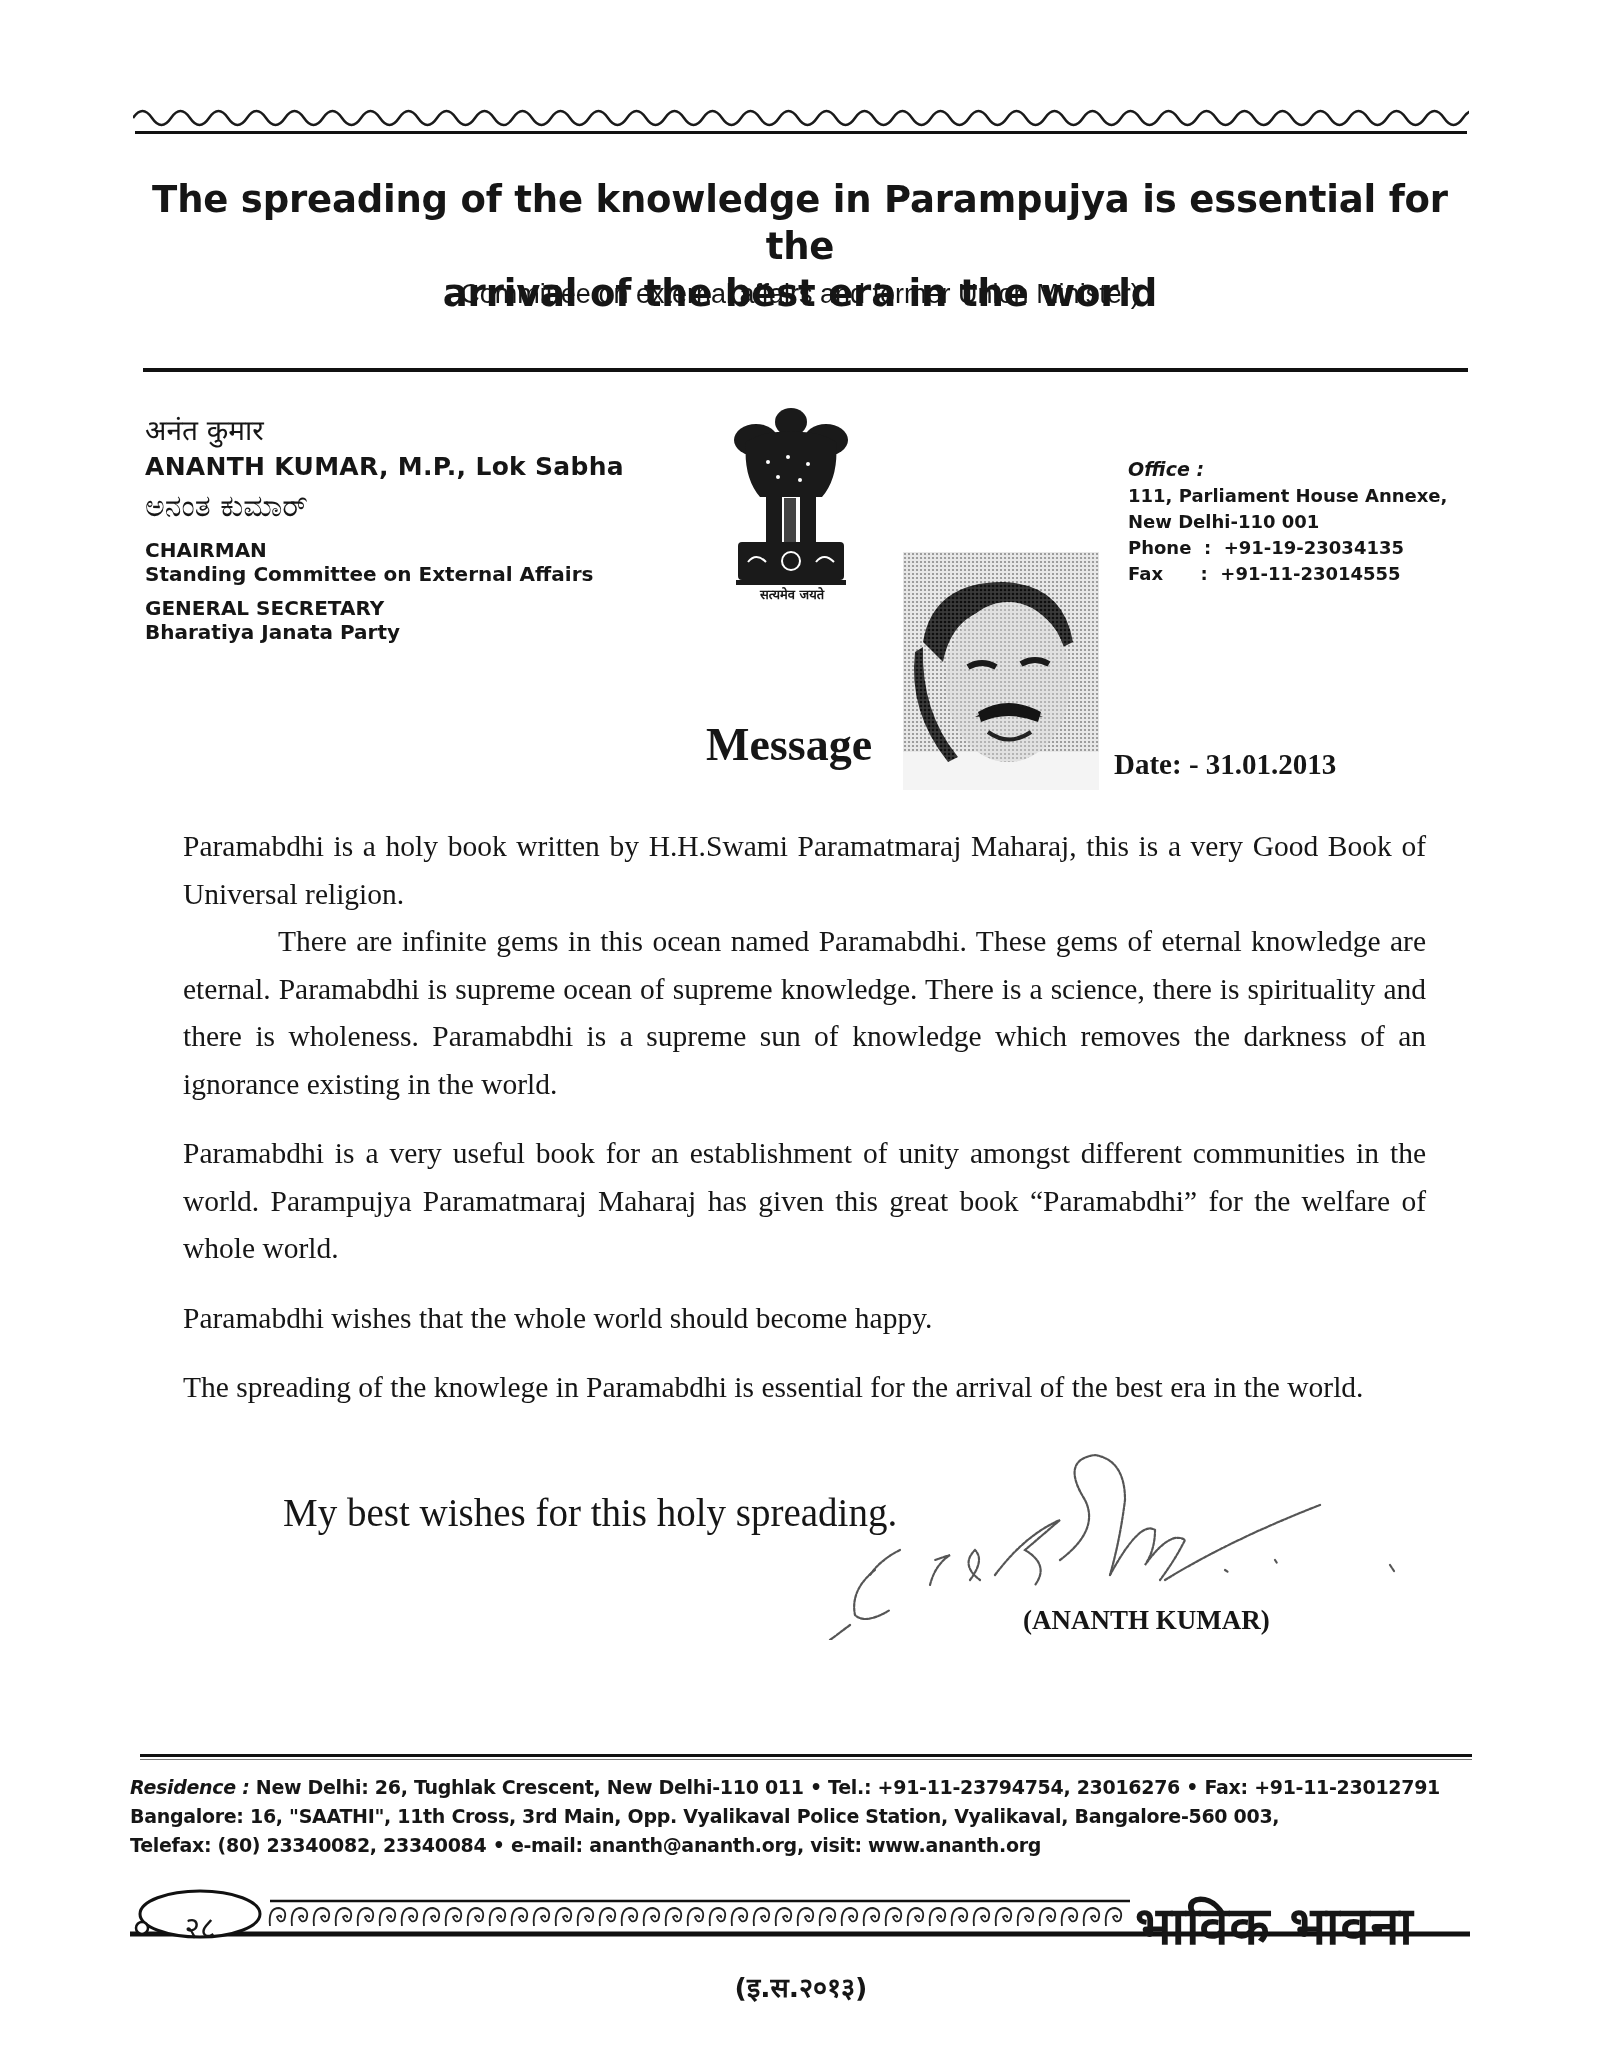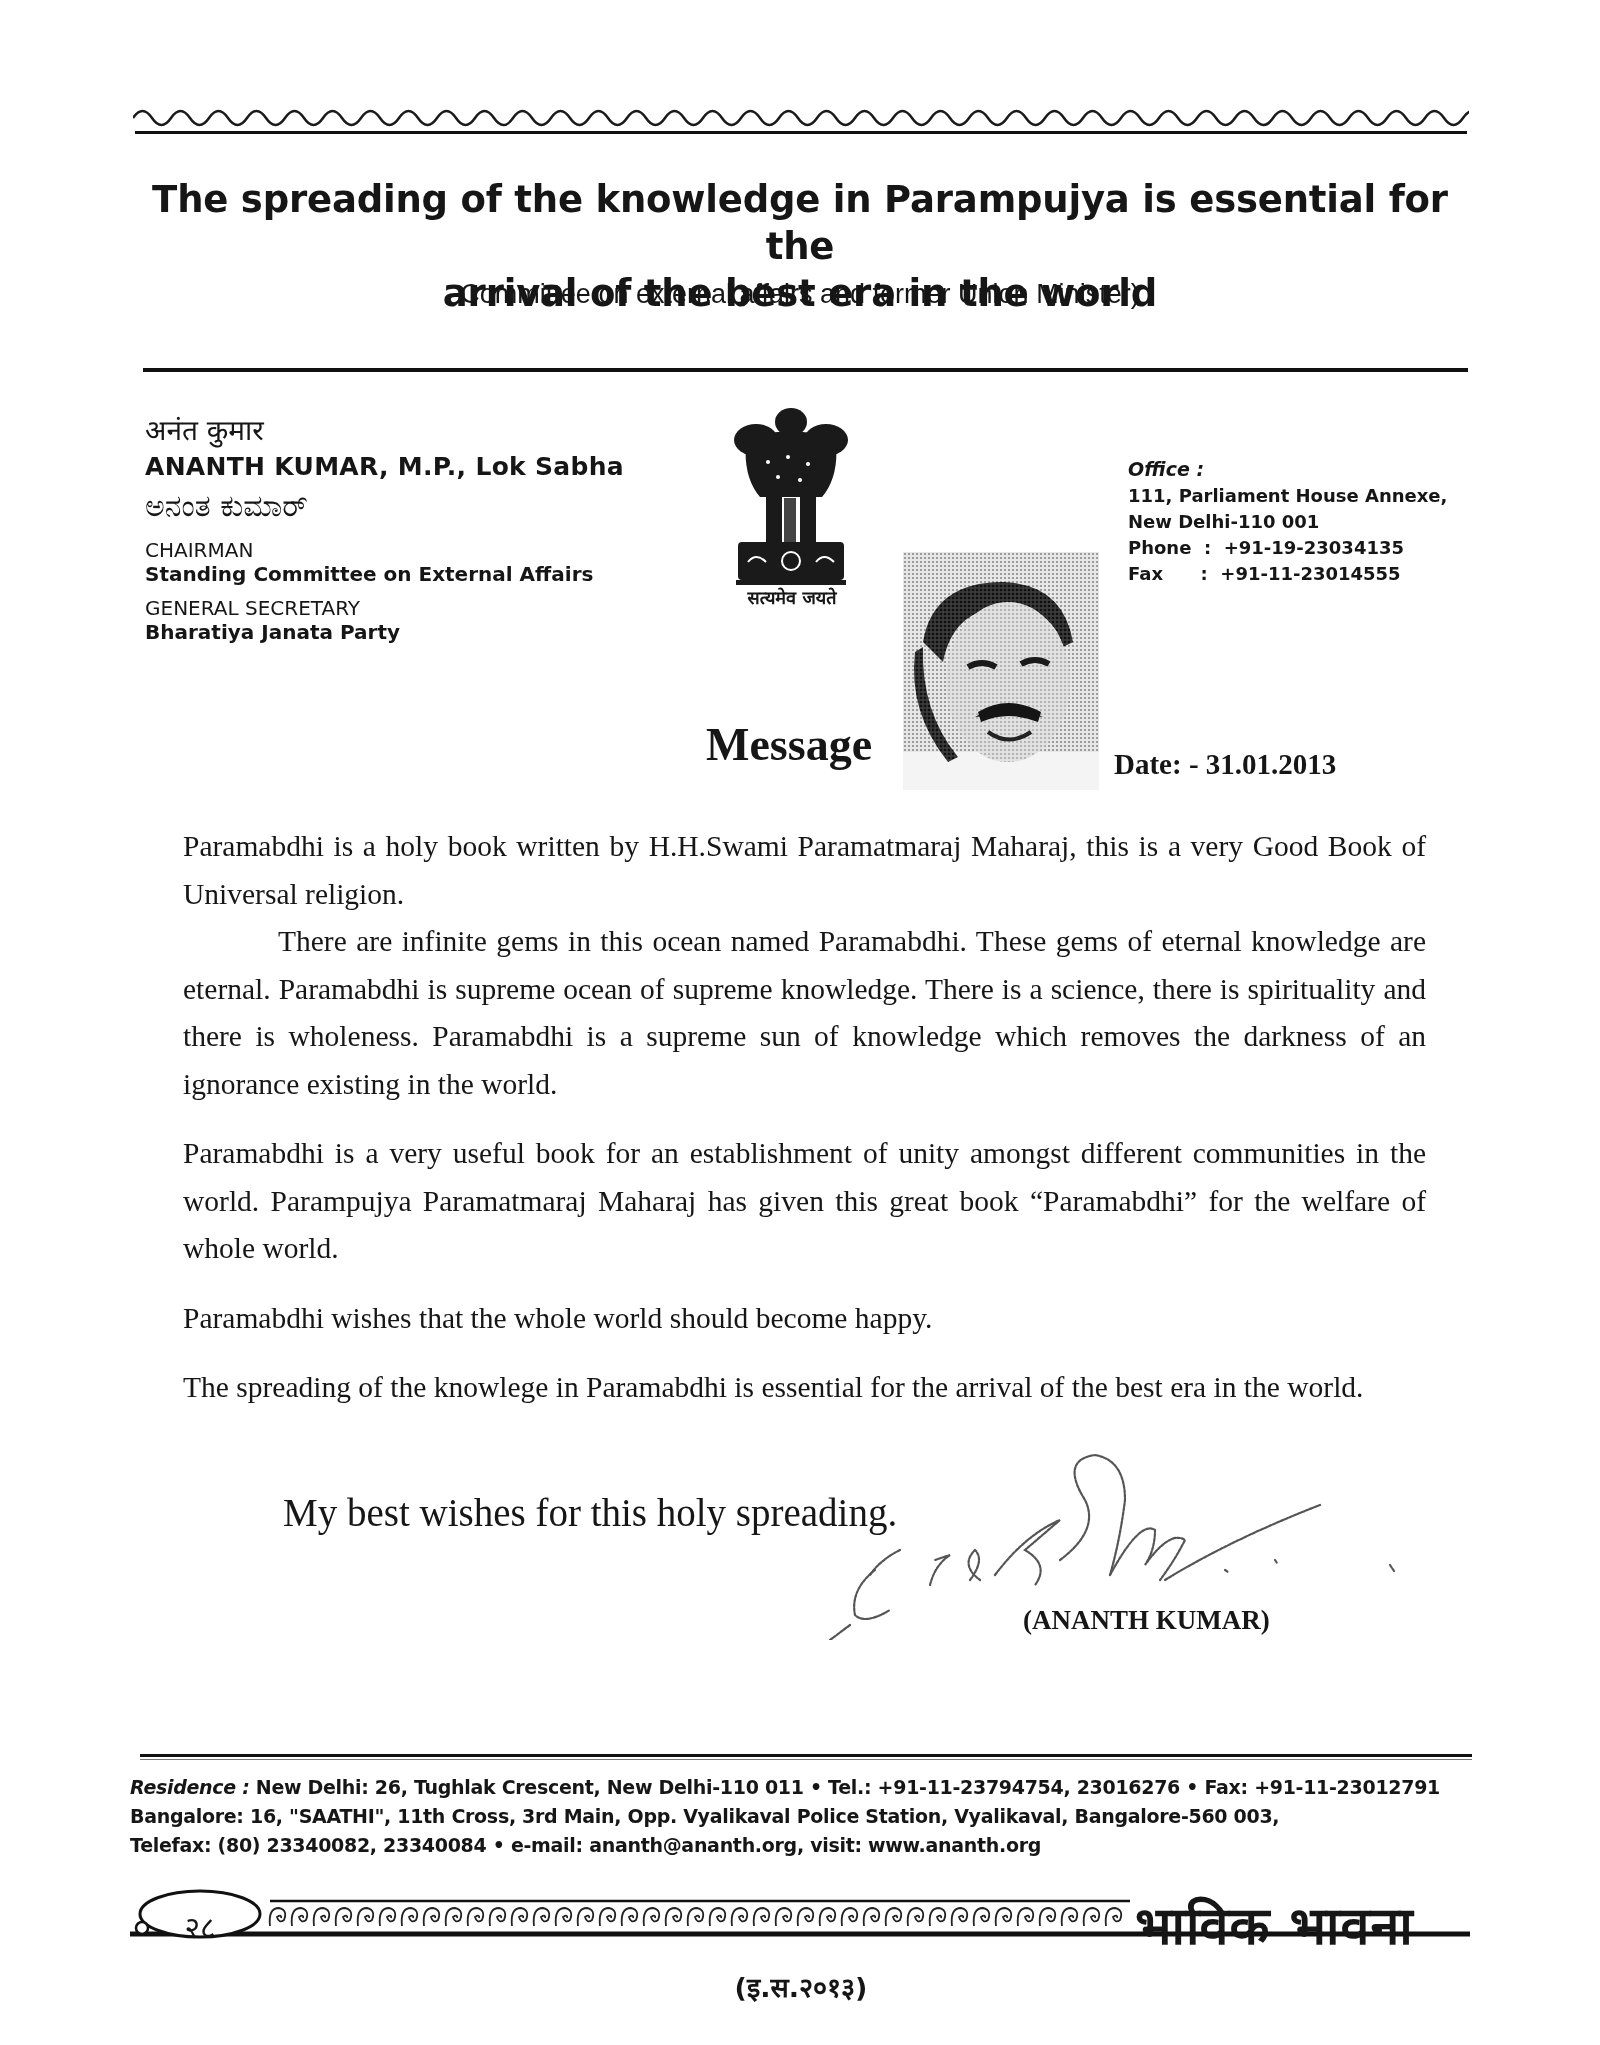--- a/index.html
+++ b/index.html
@@ -16,26 +16,26 @@
   
   #title { left: 120px; top: 176px; width: 1360px; text-align: center; font-weight: bold; font-size: 37px; line-height: 47px; letter-spacing: -0.2px; }
   #subtitle { left: 120px; top: 276px; width: 1360px; text-align: center; font-size: 27px; line-height: 36px; }
   #header-rule { left: 143px; top: 368px; width: 1325px; height: 4px; background: #111; }
 
   
   #lh-left { left: 145px; top: 412px; width: 560px; }
   #lh-left .hindi { font-size: 28px; line-height: 38px; }
   #lh-left .name { font-size: 25px; line-height: 34px; font-weight: 600; letter-spacing: 0.3px; }
   #lh-left .kannada { font-size: 30px; line-height: 44px; margin-bottom: 10px; }
-  #lh-left .role { font-size: 20px; line-height: 24px; font-weight: 400; }
+  #lh-left .role { font-size: 20px; line-height: 24px; font-weight: 700; }
   #lh-left .org { font-size: 20px; line-height: 24px; font-weight: 600; margin-bottom: 10px; }
 
   
   #emblem { left: 728px; top: 402px; width: 126px; height: 210px; }
-  #emblem-motto { left: 722px; top: 585px; width: 140px; text-align: center; font-size: 18px; font-weight: bold; }
+  #emblem-motto { left: 722px; top: 585px; width: 140px; text-align: center; font-size: 13px; font-weight: bold; }
 
   
   #office { left: 1128px; top: 408px; width: 360px; margin-top: 48px; }
   #office .label { font-size: 19px; line-height: 27px; font-style: italic; font-weight: 600; }
   #office .line { font-size: 18px; line-height: 26px; font-weight: 600; white-space: pre; }
 
   
   #photo { left: 903px; top: 552px; width: 196px; height: 238px; }
 
   

